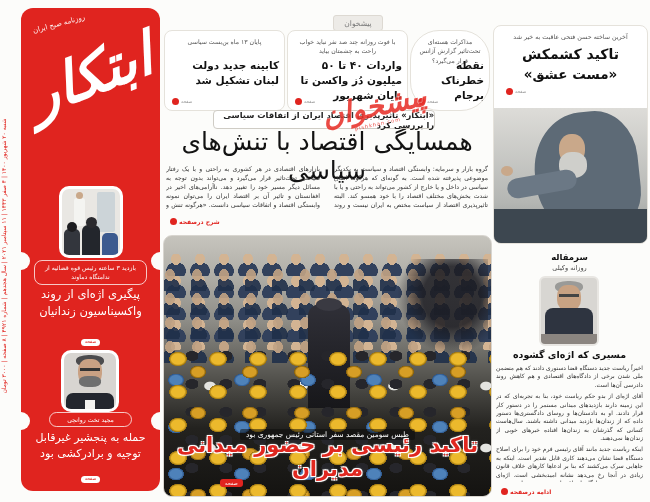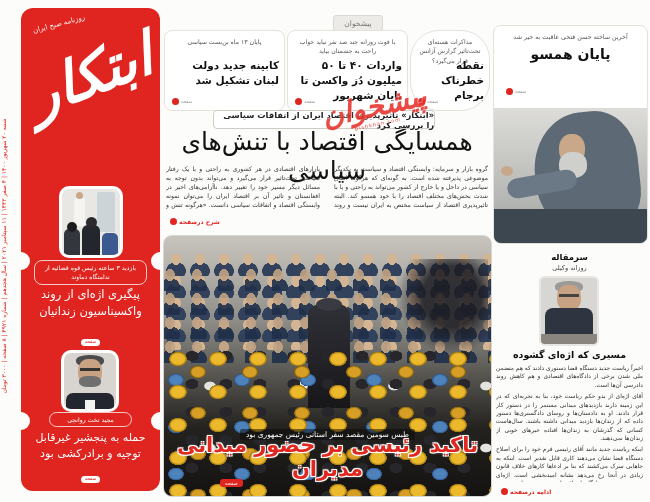--- a/index.html
+++ b/index.html
@@ -218,21 +218,22 @@
     <div class="kick">پایان ۱۳ ماه بن‌بست سیاسی</div>
     <div class="hl">کابینه جدید دولت لبنان تشکیل شد</div>
     <div class="pgbadge">
       <span class="dot"></span>
       <span class="w">صفحه</span>
     </div>
   </div>
 
   <div class="feature">
     <div class="f-kick">آخرین ساخته حسن فتحی عاقبت به خیر شد</div>
-    <div class="f-h1">پایان همسو</div>
+    <div class="f-h1">تاکید کشمکش</div>
+    <div class="f-h2">«مست عشق»</div>
     <div class="pgbadge f-badge">
       <span class="dot"></span>
       <span class="w">صفحه</span>
     </div>
     <div class="f-photo">
       <div class="sh-hood"></div>
       <div class="sh-face"></div>
       <div class="sh-beard"></div>
       <div class="sh-arm"></div>
       <div class="sh-hand"></div>

